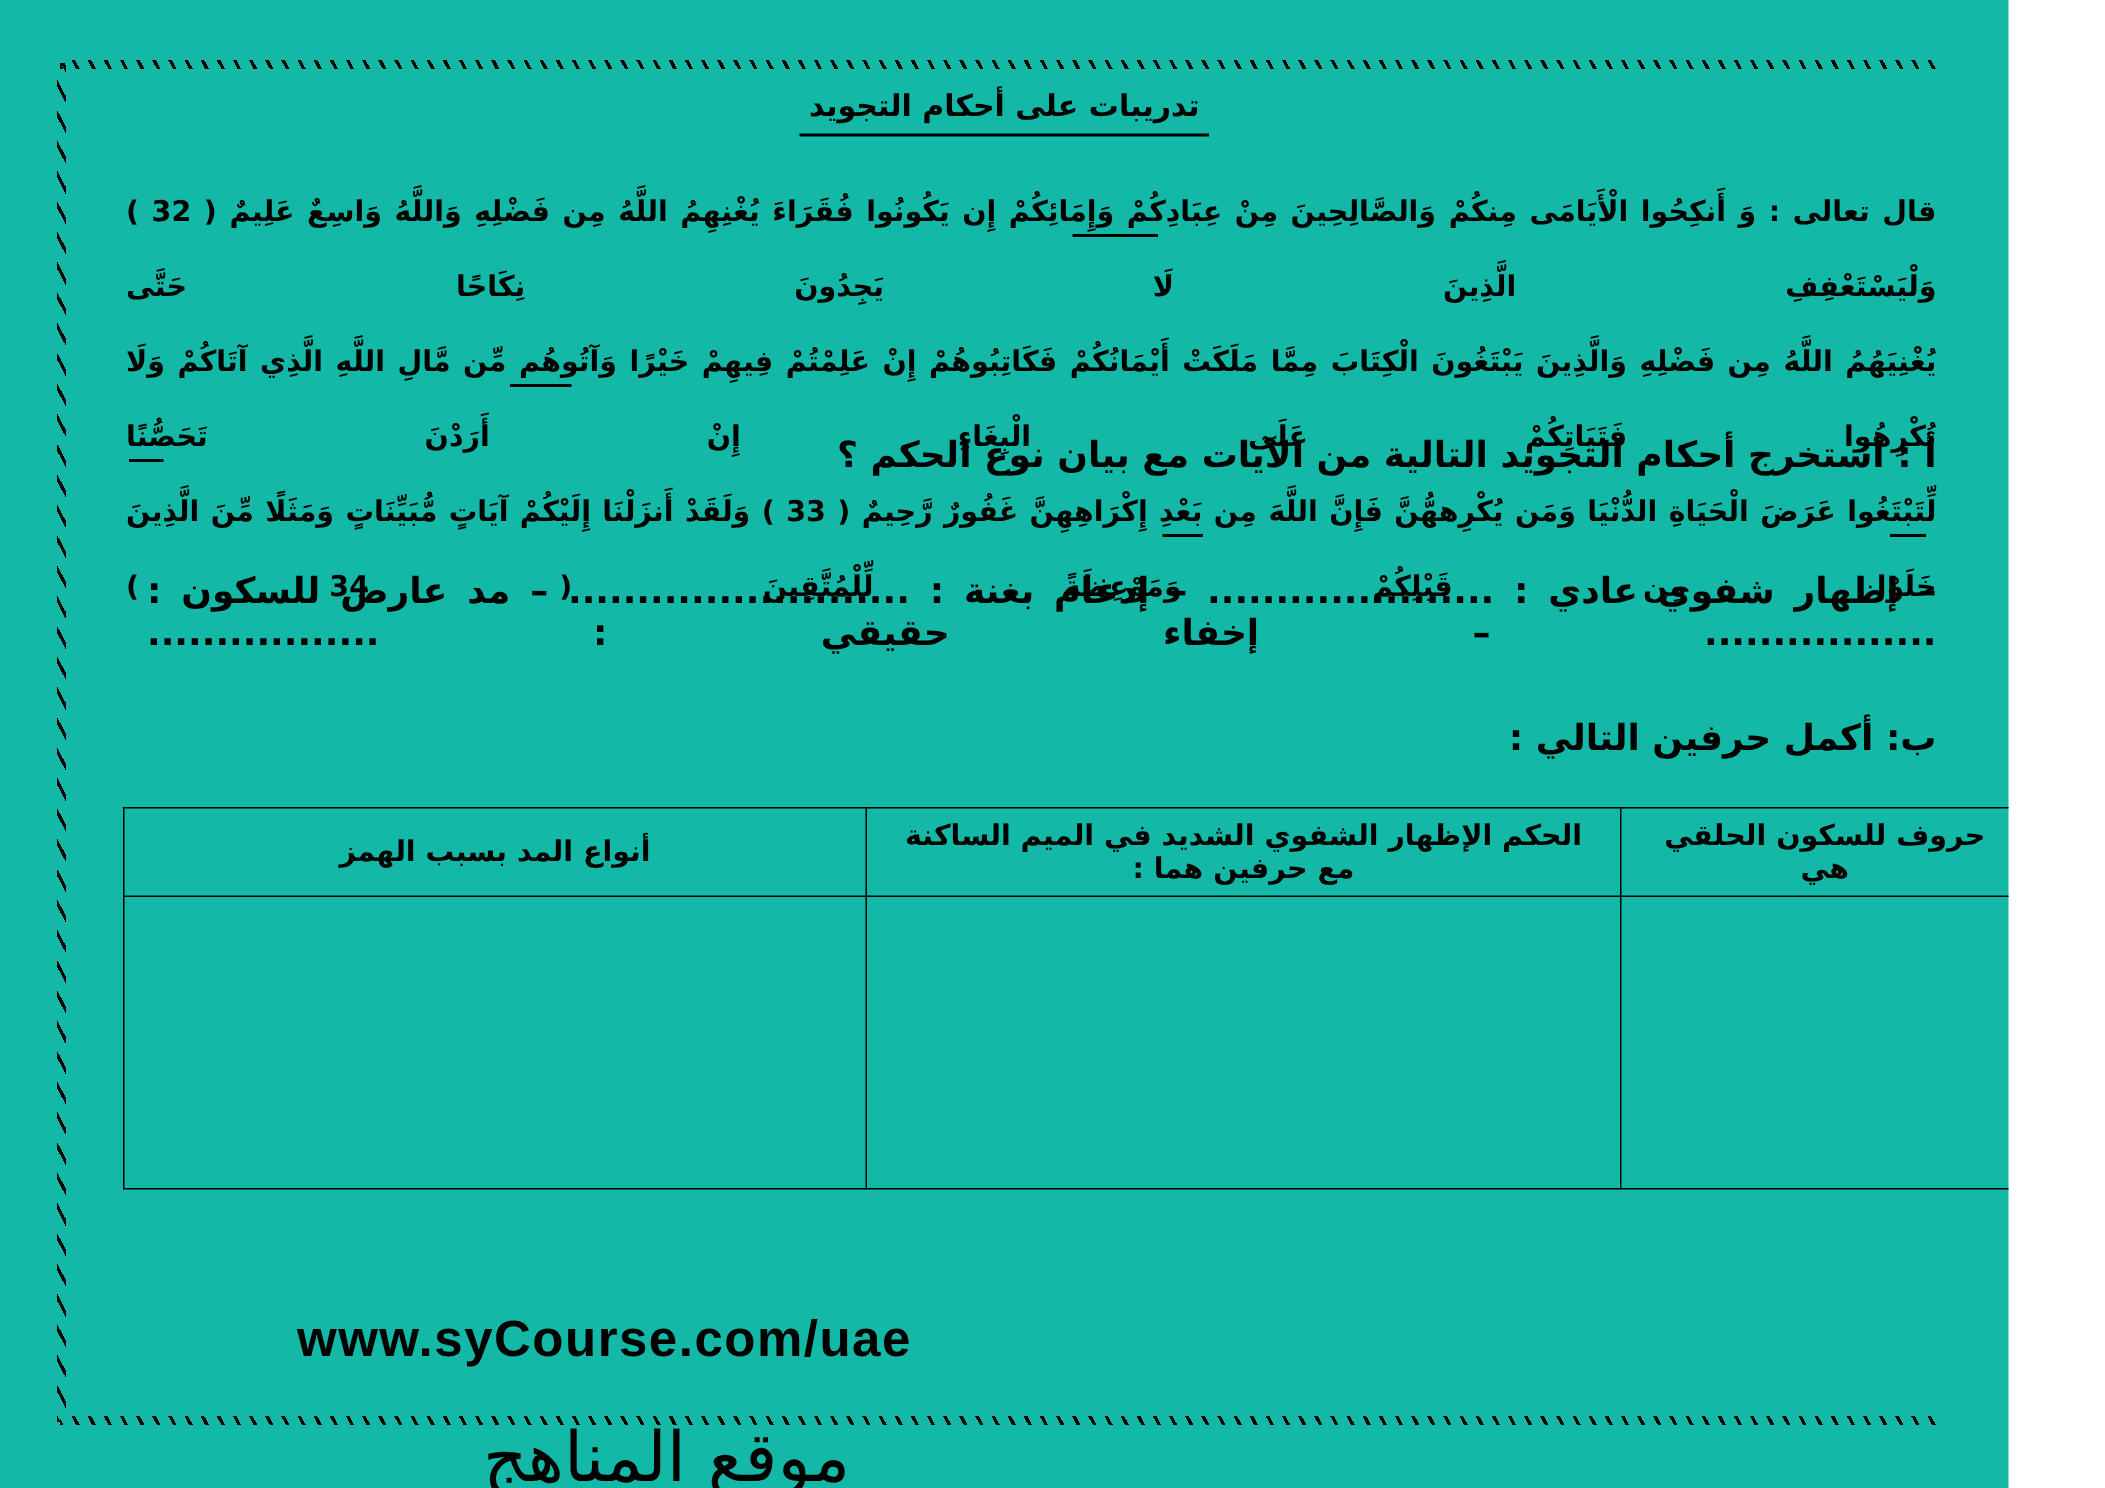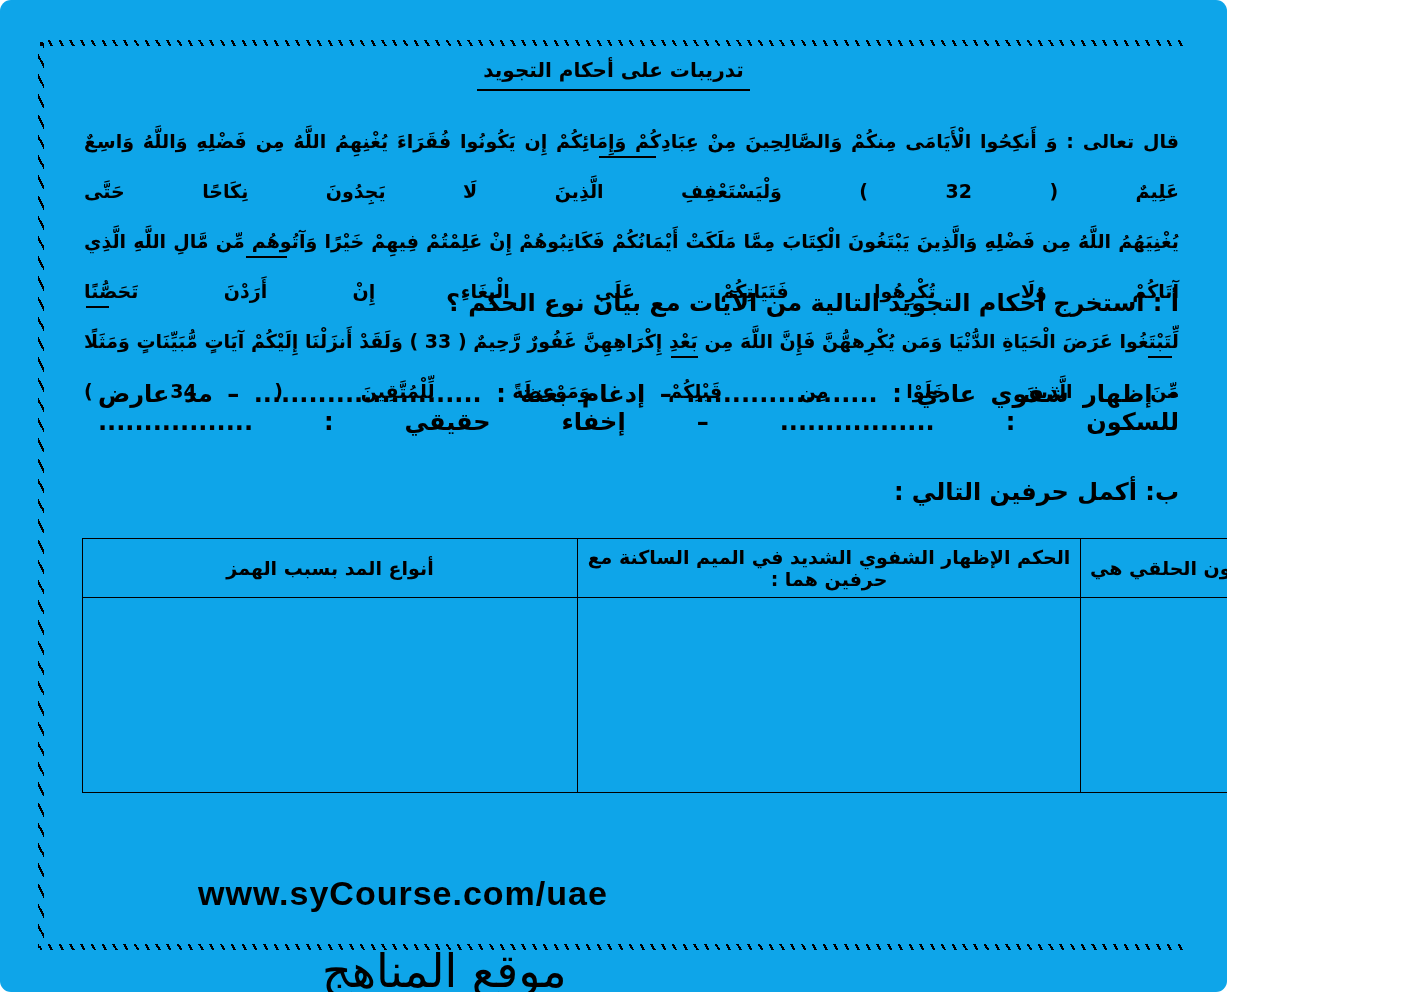--- a/index.html
+++ b/index.html
@@ -1,25 +1,24 @@
 <!DOCTYPE html>
 <html lang="ar"><head>
 <meta charset="utf-8">
 <style>
   * { margin: 0; padding: 0; box-sizing: border-box; }
   html, body { background: #ffffff; }
   .page {
     position: relative;
-    width: 1227px;
+    width: 1339px;
     height: 992px;
-    background: #0ea5e9;
+    background: #14b8a6;
     overflow: hidden;
     font-family: "DejaVu Sans", sans-serif;
     color: #000;
-    border-radius: 11px;
   }
   
   .tick-h, .tick-v { position: absolute; }
   .tick-h {
     height: 6px;
     background-image: repeating-linear-gradient(62deg, #000 0, #000 2.2px, transparent 2.2px, transparent 9.5px);
   }
   .tick-v {
     width: 6px;
     background-image: repeating-linear-gradient(62deg, #000 0, #000 2.2px, transparent 2.2px, transparent 9.5px);
@@ -74,21 +73,21 @@
     position: absolute; top: 538px; left: 82px;
     width: 1270px;
     direction: rtl;
     border-collapse: collapse;
     table-layout: fixed;
   }
   table.tajweed th, table.tajweed td {
     border: 1.6px solid #000;
     font-size: 19px; font-weight: bold;
     text-align: center; vertical-align: middle;
-    padding: 4px 3px;
+    padding: 4px 18px;
   }
   table.tajweed th { height: 59px; }
   table.tajweed td { height: 195px; }
   .col-right  { width: 272px; }
   .col-middle { width: 503px; }
   .col-left   { width: 495px; }
 
   .website {
     position: absolute; top: 874px; left: 198px;
     font-family: Liberation Sans, sans-serif;

